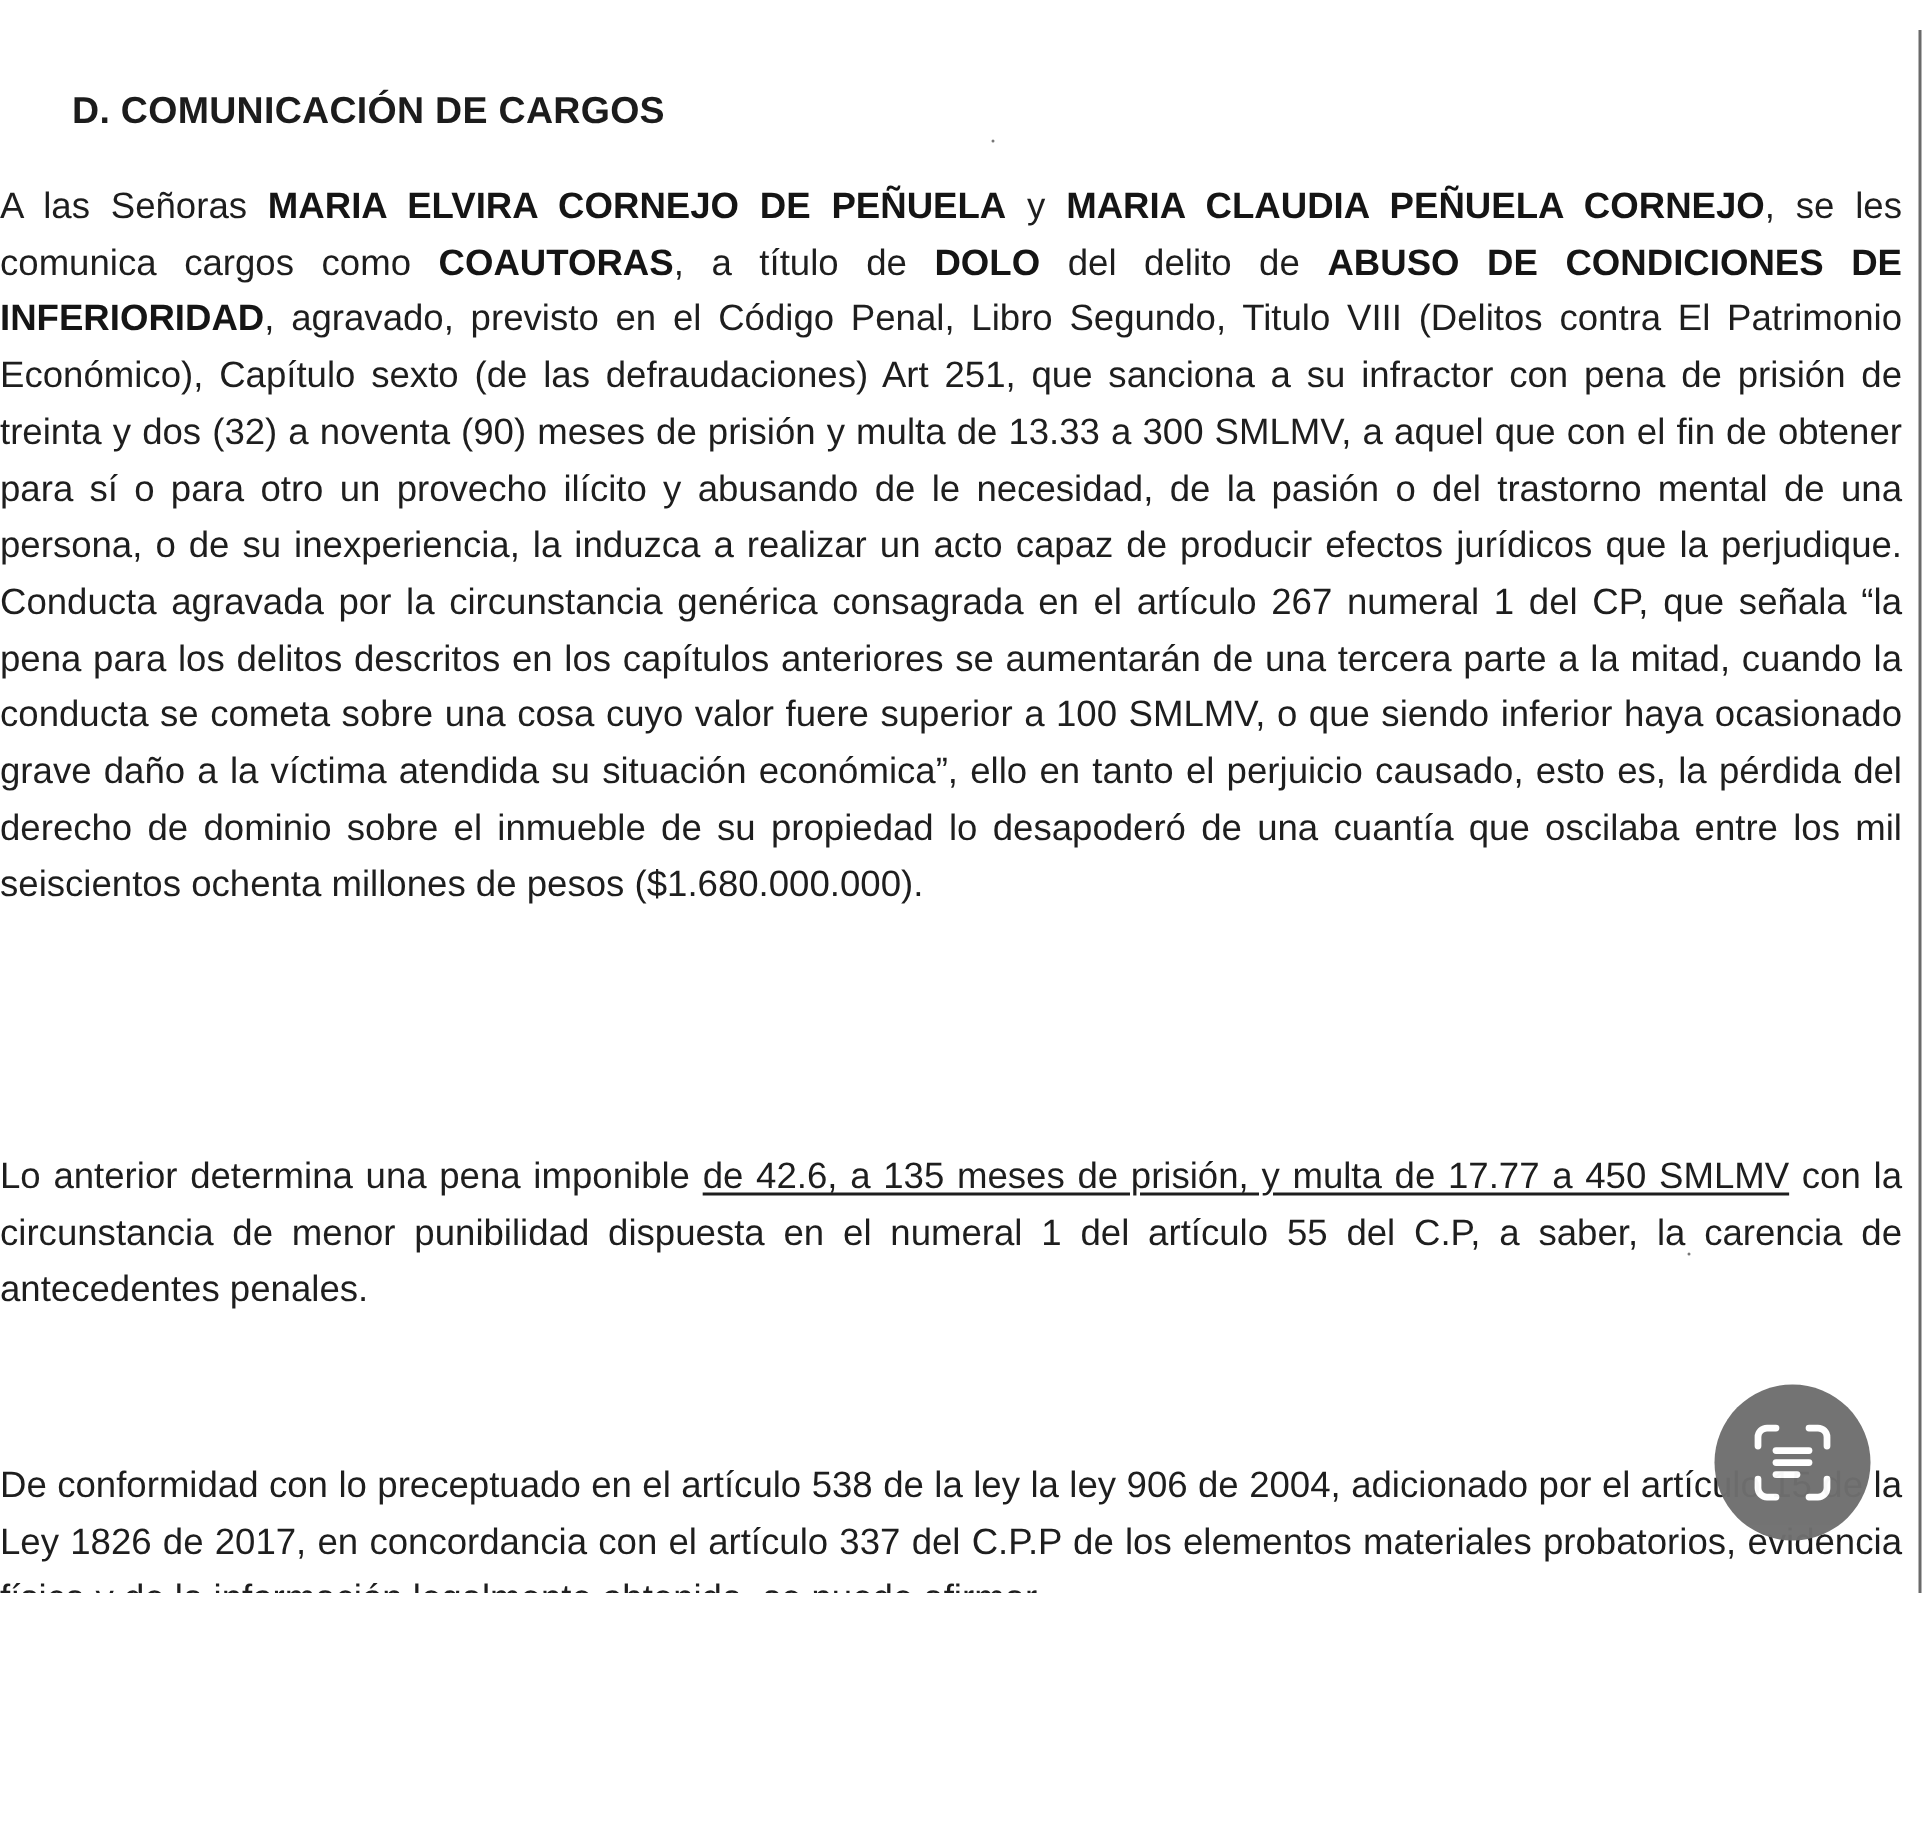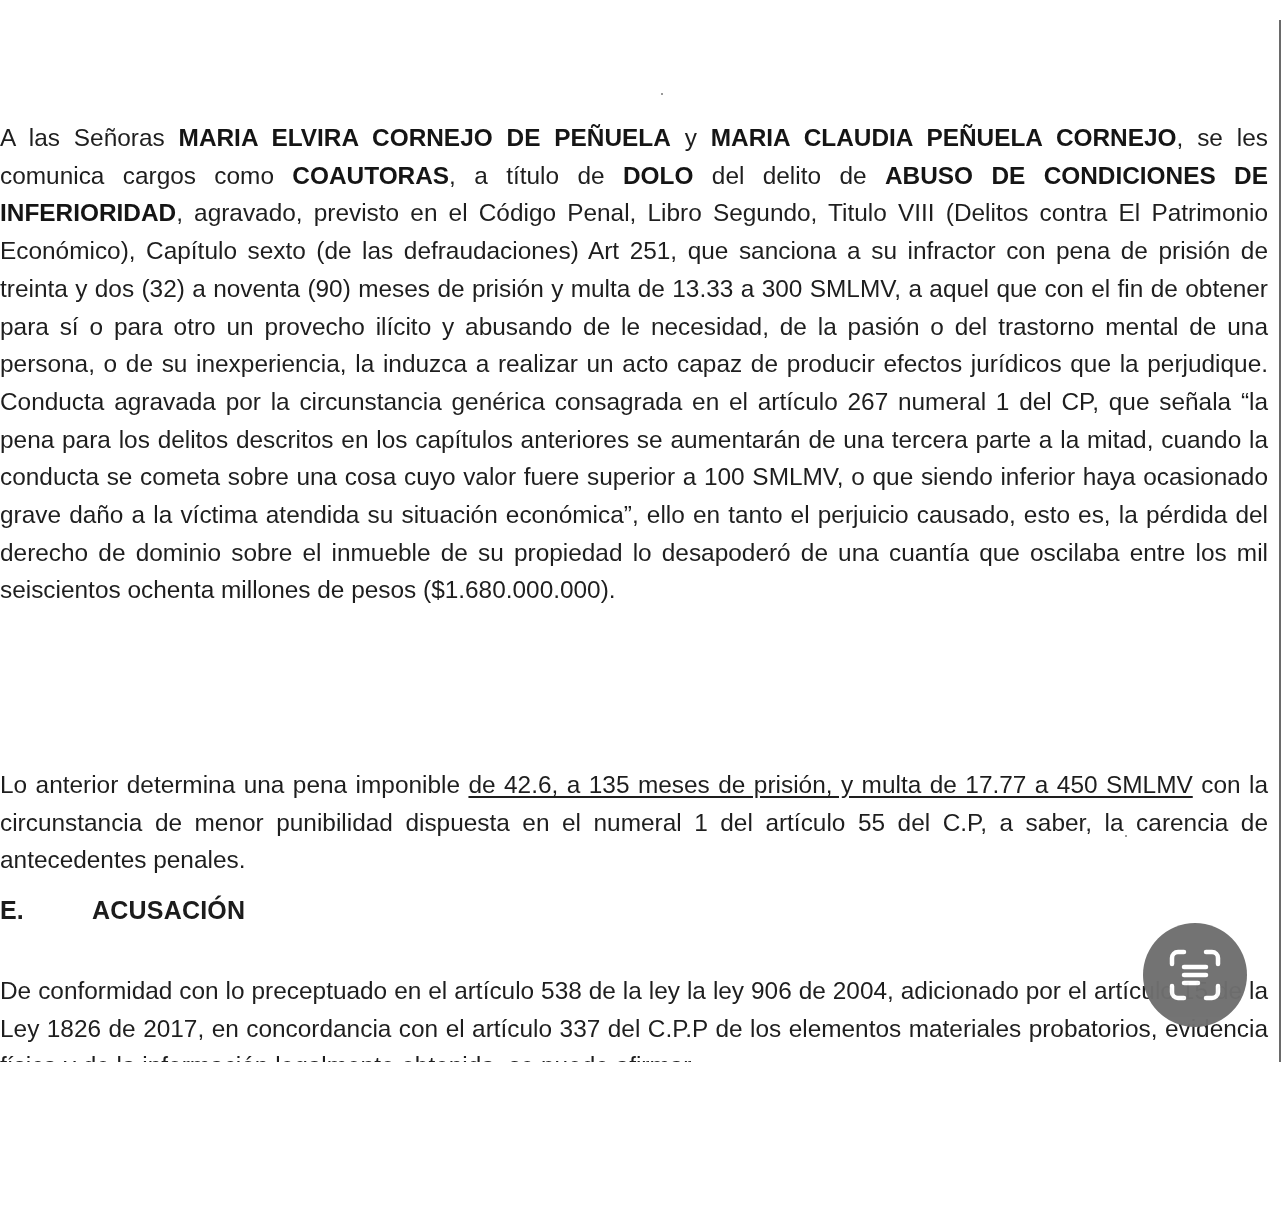--- a/index.html
+++ b/index.html
@@ -89,30 +89,30 @@
       width: 1284px;
       height: 153px;
       background: #ffffff;
     }
   </style>
 </head>
 <body>
 
 <div class="page">
 
+  <div class="heading heading-d">D.  COMUNICACIÓN DE CARGOS</div>
 
   <span class="dot" style="left:661px; top:93px;"></span>
 
   <div class="para para-1"><span>A las Señoras </span><b>MARIA ELVIRA CORNEJO DE PEÑUELA</b><span> y </span><b>MARIA CLAUDIA PEÑUELA CORNEJO</b><span>, se les comunica cargos como </span><b>COAUTORAS</b><span>, a título de </span><b>DOLO</b><span> del delito de </span><b>ABUSO DE CONDICIONES DE INFERIORIDAD</b><span>, agravado, previsto en el Código Penal, Libro Segundo, Titulo VIII (Delitos contra El Patrimonio Económico), Capítulo sexto (de las defraudaciones) Art 251, que sanciona a su infractor con pena de prisión de treinta y dos (32) a noventa (90) meses de prisión y multa de 13.33 a 300 SMLMV, a aquel que con el fin de obtener para sí o para otro un provecho ilícito y abusando de le necesidad, de la pasión o del trastorno mental de una persona, o de su inexperiencia, la induzca a realizar un acto capaz de producir efectos jurídicos que la perjudique. Conducta agravada por la circunstancia genérica consagrada en el artículo 267 numeral 1 del CP, que señala “la pena para los delitos descritos en los capítulos anteriores se aumentarán de una tercera parte a la mitad, cuando la conducta se cometa sobre una cosa cuyo valor fuere superior a 100 SMLMV, o que siendo inferior haya ocasionado grave daño a la víctima atendida su situación económica”, ello en tanto el perjuicio causado, esto es, la pérdida del derecho de dominio sobre el inmueble de su propiedad lo desapoderó de una cuantía que oscilaba entre los mil seiscientos ochenta millones de pesos ($1.680.000.000).</span></div>
 
   <div class="para para-2"><span>Lo anterior determina una pena imponible </span><u>de 42.6, a 135 meses de prisión, y multa de 17.77 a 450 SMLMV</u><span> con la circunstancia de menor punibilidad dispuesta en el numeral 1 del artículo 55 del C.P, a saber, la carencia de antecedentes penales.</span></div>
 
   <span class="dot" style="left:1125px; top:835px;"></span>
 
-  <div class="heading heading-e"><span class="letter">E.</span><span>ACUSACIÓN</span></div>
 
   <div class="para para-3">De conformidad con lo preceptuado en el artículo 538 de la ley  la ley 906 de 2004, adicionado por el artículo 15 de la Ley 1826 de 2017, en concordancia con el artículo 337 del C.P.P  de los elementos materiales probatorios, evidencia física y de la información legalmente obtenida, se puede afirmar</div>
 
   <div class="right-border"></div>
 </div>
 
 <div class="blank-bottom"></div>
 
 <div class="scan-button">
   <svg viewBox="0 0 58 58">

